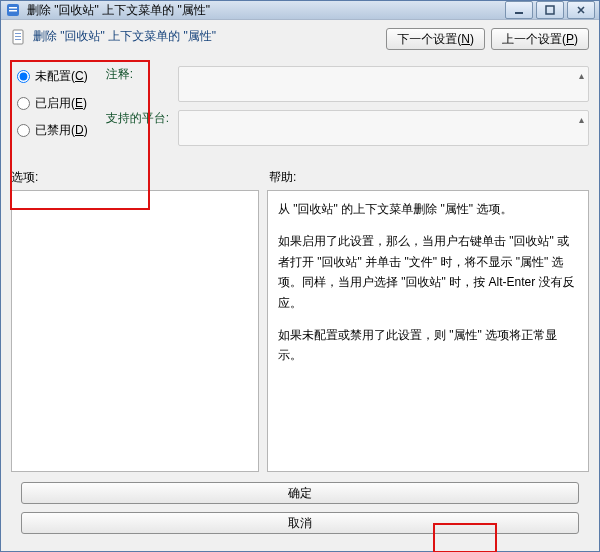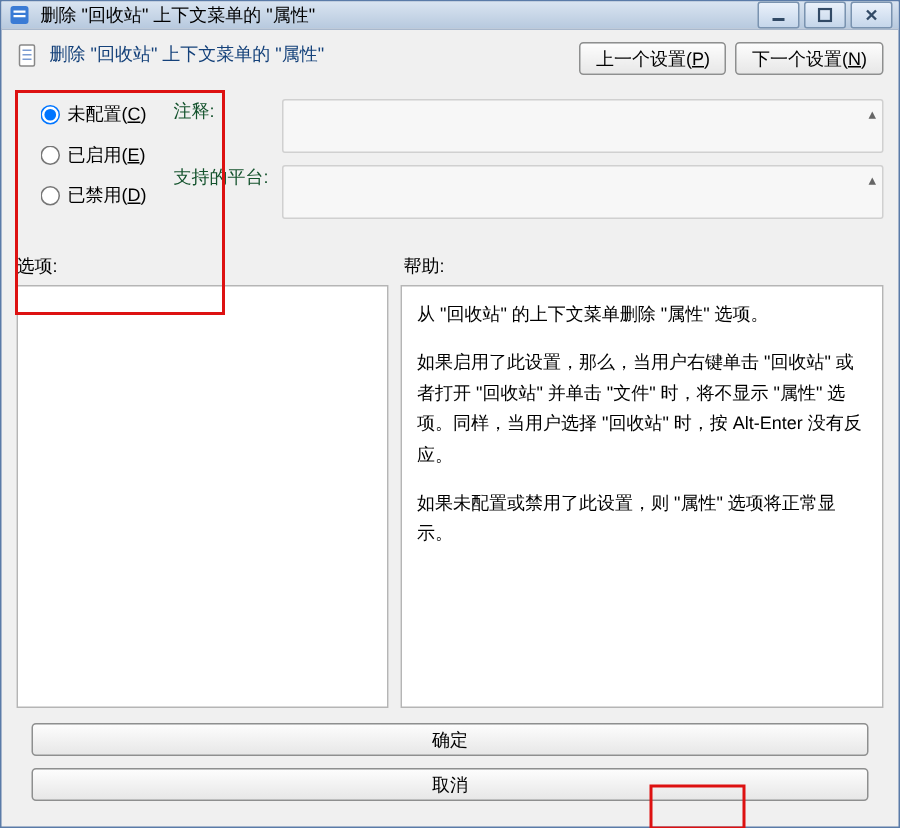--- a/index.html
+++ b/index.html
@@ -14,21 +14,21 @@
   .content { flex: 1; padding: 8px 10px; display: flex; flex-direction: column; position: relative; }
   .header-row { display: flex; align-items: flex-start; margin-bottom: 8px; }
   .header-left { display: flex; align-items: center; gap: 6px; flex: 1; }
   .page-icon { width: 16px; height: 16px; }
   .page-title { color: #14417a; font-size: 12px; }
   .nav-btns { display: flex; gap: 6px; margin-left: auto; }
   button.btn { padding: 2px 10px; height: 22px; background: linear-gradient(to bottom,#fdfdfd,#e7e7e7); border: 1px solid #8e8f8f; border-radius: 3px; cursor: pointer; }
   button.btn u { text-decoration: underline; }
   button.btn[disabled] { color: #888; }
   .config-row { display: flex; align-items: flex-start; gap: 14px; }
-  .radio-col { display: flex; flex-direction: column; gap: 10px; padding: 10px 4px 10px 16px; }
+  .radio-col { display: flex; flex-direction: column; gap: 10px; padding: 10px 4px 10px 6px; }
   .radio-item { display: flex; align-items: center; gap: 5px; }
   .radio-item input { margin: 0; }
   .radio-item label u { text-decoration: underline; }
   .meta-col { flex: 1; display: flex; flex-direction: column; gap: 8px; padding-top: 8px; }
   .meta-row { display: flex; gap: 8px; }
   .meta-label { width: 64px; color: #14532d; }
   .meta-box { flex: 1; background: #f7f7f7; border: 1px solid #d0d0d0; border-radius: 2px; min-height: 36px; padding: 4px 6px; position: relative; }
   .meta-box .caret { position: absolute; right: 4px; top: 3px; color: #666; font-size: 10px; }
   .panels-labels { display: flex; margin-top: 20px; gap: 10px; }
   .panels-labels div:first-child { width: 248px; }
@@ -83,22 +83,22 @@
           <svg viewBox="0 0 16 16" width="16" height="16">
               <rect x="2" y="1" width="10" height="14" rx="1" fill="#fff" stroke="#888"></rect>
               <rect x="4" y="4" width="6" height="1" fill="#7a9bd1"></rect>
               <rect x="4" y="7" width="6" height="1" fill="#7a9bd1"></rect>
               <rect x="4" y="10" width="6" height="1" fill="#7a9bd1"></rect>
             </svg>
         </span>
         <span class="page-title">删除 "回收站" 上下文菜单的 "属性"</span>
       </div>
       <div class="nav-btns">
+        <button class="btn"><span>下一个设置(</span><u>N</u><span>)</span></button>
         <button class="btn"><span>上一个设置(</span><u>P</u><span>)</span></button>
-        <button class="btn"><span>下一个设置(</span><u>N</u><span>)</span></button>
       </div>
     </div>
 
     <div class="config-row">
       <div class="radio-col">
         <div class="radio-item">
           <input type="radio" name="state" id="r1" checked="" style="">
           <label for="r1"><span>未配置(</span><u>C</u><span>)</span></label>
         </div>
         <div class="radio-item">

